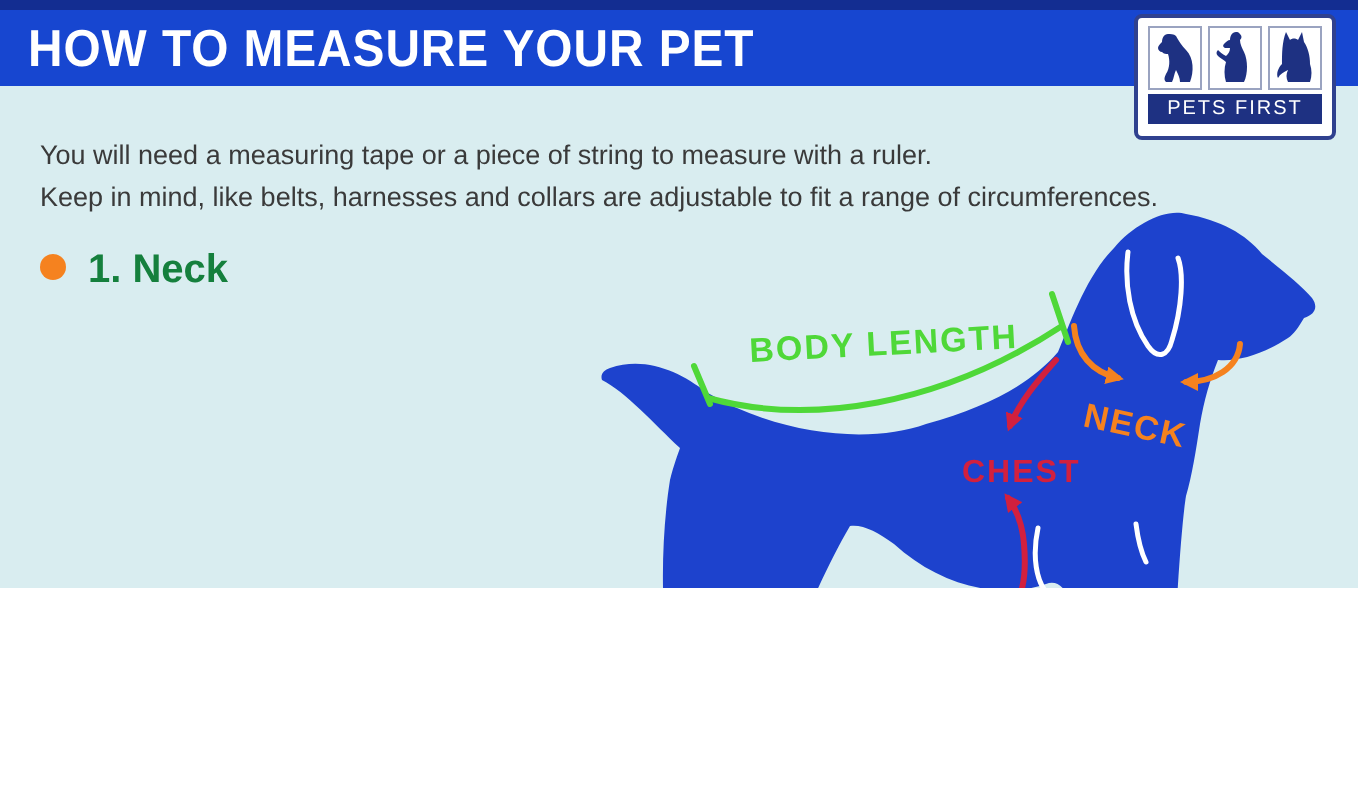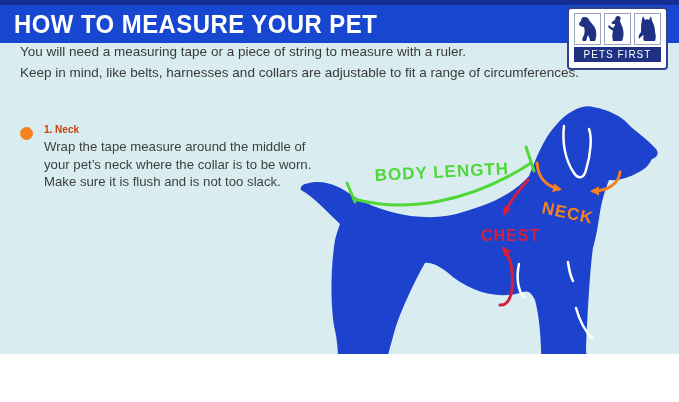--- a/index.html
+++ b/index.html
@@ -1,17 +1,17 @@
 <!DOCTYPE html>
 <html><head>
 <meta charset="utf-8">
 <style>
   html,body{margin:0;padding:0;}
   #canvas{
-    position:relative;width:679px;height:354px;overflow:hidden;
+    position:relative;width:679px;height:294px;overflow:hidden;
     background:#d9edf0;font-family:"Liberation Sans",sans-serif;
   }
   
   .top-strip{position:absolute;left:0;top:0;width:679px;height:5px;background:#132d91;}
   .header-bar{position:absolute;left:0;top:5px;width:679px;height:38px;background:#1746d0;}
   .page-title{
     position:absolute;left:14px;top:5px;height:38px;line-height:38px;
     color:#ffffff;font-size:26px;font-weight:bold;letter-spacing:.5px;
     transform:scaleX(.92);transform-origin:left center;white-space:nowrap;
   }
@@ -24,33 +24,33 @@
   .logo-cell{
     width:28px;height:32px;border:1px solid #9aa3c0;box-sizing:border-box;
     display:flex;align-items:center;justify-content:center;background:#fff;
   }
   .logo-banner{
     margin:0 5px;background:#1e3182;color:#fff;text-align:center;
     font-size:10px;font-weight:normal;letter-spacing:1px;height:15px;line-height:15px;
   }
   
   .intro{
-    position:absolute;left:20px;top:42px;width:560px;
+    position:absolute;left:20px;top:68px;width:560px;
     font-size:13.5px;color:#3a3a3a;line-height:1.55;white-space:pre-line;
   }
   
   .step{position:absolute;left:20px;width:312px;padding-left:24px;box-sizing:border-box;}
   .step-1{top:124px;}
   .step-2{top:212px;}
   .step-3{top:302px;}
   .step-dot{position:absolute;left:0;top:3px;width:13px;height:13px;border-radius:50%;}
   .dot-orange{background:#f5821f;}
   .dot-red{background:#e01b24;}
   .dot-green{background:#4fd838;}
-  .step-title{font-size:10px;font-weight:bold;color:#c2410c;}
+  .step-title{font-size:20px;font-weight:bold;color:#15803d;}
   .step-desc{
     margin-top:3px;font-size:13.2px;color:#3e3e3e;line-height:1.34;white-space:pre-line;
   }
   
   .diagram{position:absolute;left:295px;top:100px;width:384px;height:302px;}
   .annot-text{font-family:"Liberation Sans",sans-serif;font-weight:bold;}
 </style>
 </head>
 <body>
 
@@ -80,23 +80,20 @@
     </div>
     <div class="logo-banner">PETS FIRST</div>
   </div>
 
   <div class="intro">You will need a measuring tape or a piece of string to measure with a ruler.
 Keep in mind, like belts, harnesses and collars are adjustable to fit a range of circumferences.</div>
 
   <div class="step step-1">
     <span class="step-dot dot-orange"></span>
     <div class="step-title">1. Neck</div>
-    <div class="step-desc">Wrap the tape measure around the middle of
-your pet’s neck where the collar is to be worn.
-Make sure it is flush and is not too slack.</div>
   </div>
 
 
 
   <svg class="diagram" viewBox="0 0 384 302">
     <defs>
       <marker id="arrow-orange" markerUnits="userSpaceOnUse" markerWidth="12" markerHeight="12" refX="6" refY="4.5" orient="auto">
         <path d="M0,0 L9,4.5 L0,9 Z" fill="#f5821f"></path>
       </marker>
       <marker id="arrow-red" markerUnits="userSpaceOnUse" markerWidth="12" markerHeight="12" refX="6" refY="4.5" orient="auto">

